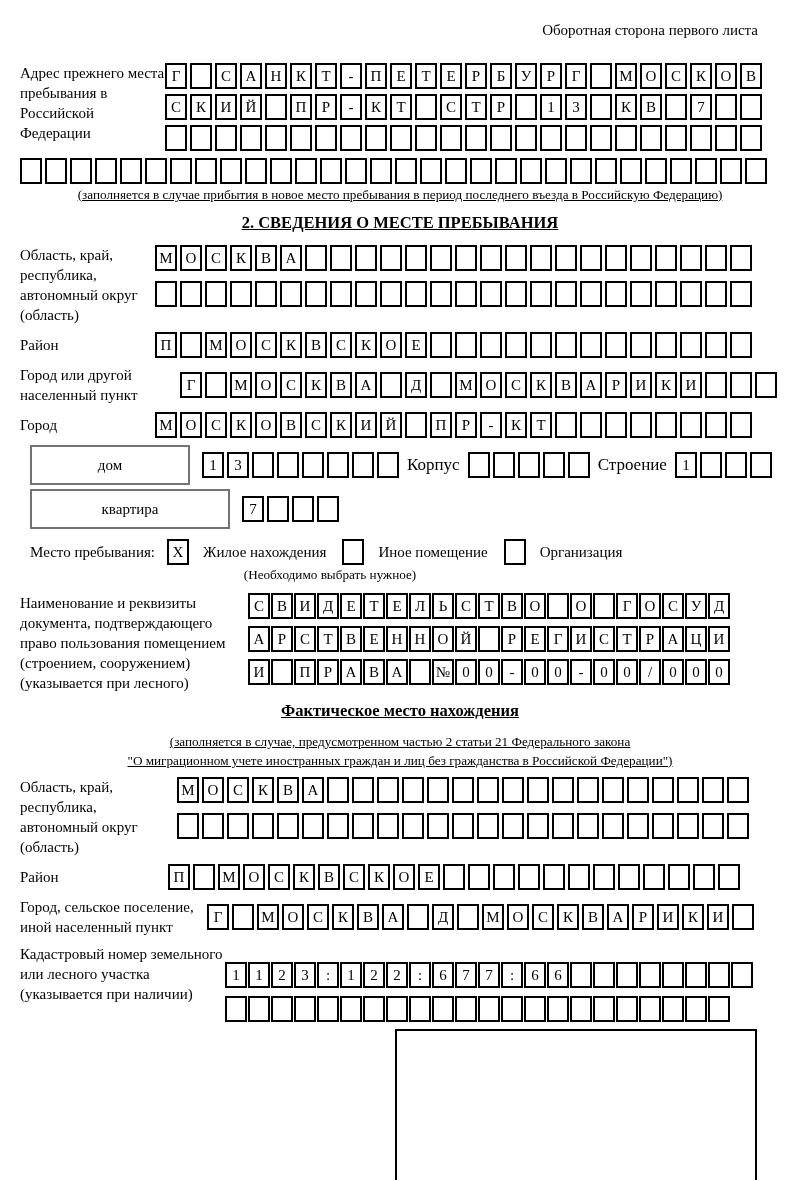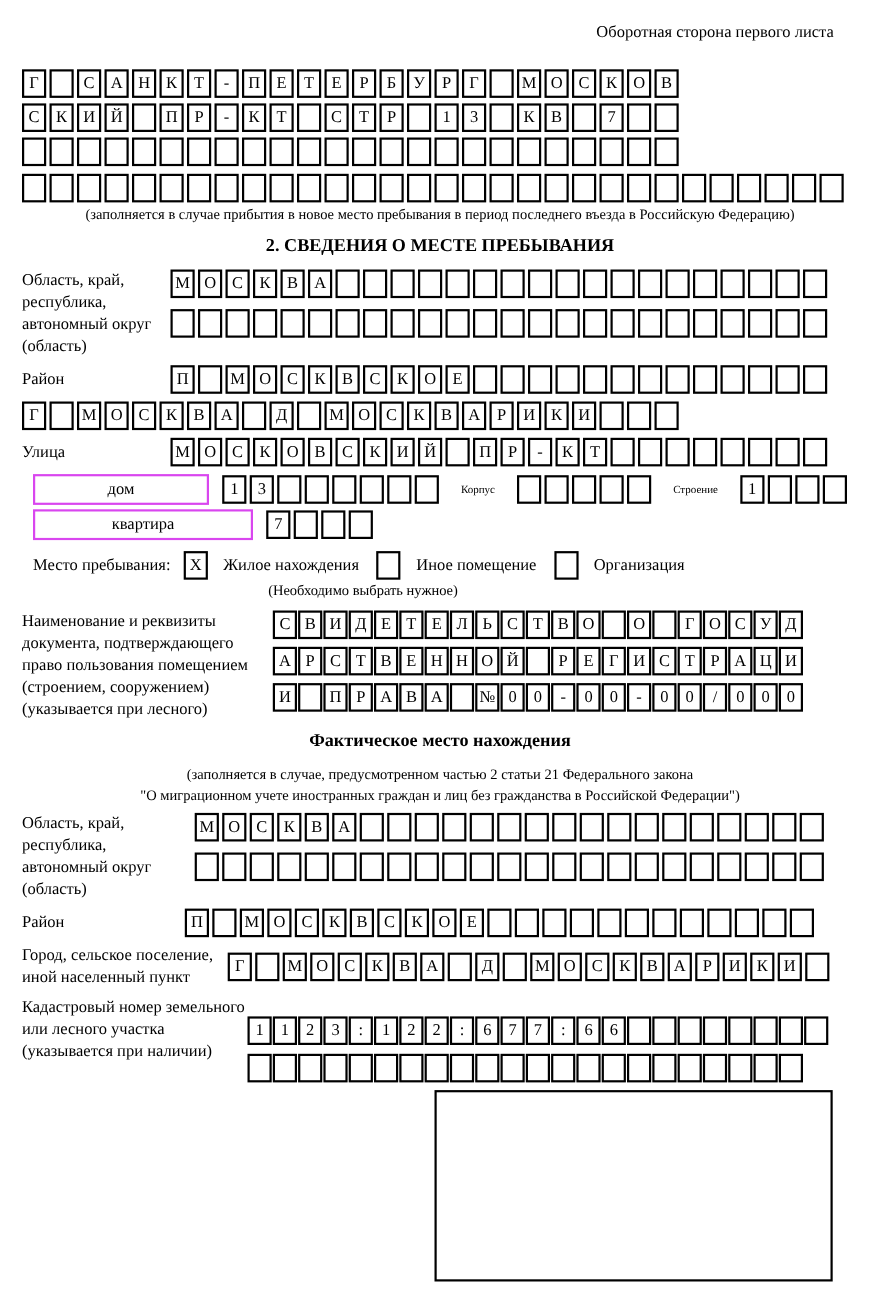--- a/index.html
+++ b/index.html
@@ -11,50 +11,51 @@
   .frow { display:flex; align-items:flex-start; margin-bottom:7px; }
   .frow.center { align-items:center; }
   .flabel { font-size:15px; line-height:20px; flex:0 0 auto; }
   .boxcol { display:flex; flex-direction:column; gap:5px; }
   .boxcol.wide-gap { gap:10px; }
   .boxrow { display:flex; gap:3px; }
   .boxrow.tight { gap:1px; }
   .cell { flex:0 0 22px; width:22px; height:26px; border:2px solid #000; box-sizing:border-box;
     display:flex; align-items:center; justify-content:center; font-size:15px; line-height:1;
     background:#fff; }
-  .caption { font-size:13.2px; text-align:center; margin:2px 0 8px 0; line-height:17px; }
+  .caption { font-size:13.2px; text-align:center; margin:2px 0 8px 0; line-height:17px;text-decoration:underline; }
   .caption.left { text-align:left; margin-left:10px; }
-  .sec-title { font-size:16.5px; font-weight:bold; text-align:center; margin:10px 0 12px 0; }
+  .sec-title { font-size:16.5px; font-weight:bold; text-align:center; margin:10px 0 12px 0;text-decoration:underline; }
 
   .w145{width:145px;} .w135{width:135px;} .w160{width:160px;} .w228{width:228px;}
   .w157{width:157px;} .w148{width:148px;} .w187{width:187px;} .w205{width:205px;}
 
-  .widebox { border:2px solid #d946ef; box-sizing:border-box; height:28px; display:flex;
+  .widebox { border:2px solid #737373; box-sizing:border-box; height:40px; display:flex;
     align-items:center; justify-content:center; font-size:15px; background:#fff; }
   .dom-box { width:160px; margin-left:10px; }
   .kv-box { width:200px; margin-left:10px; }
-  .inline-lbl { font-size:10px; margin:0 20px; white-space:nowrap; }
+  .inline-lbl { font-size:17px; margin:0 8px; white-space:nowrap; }
   .house-row, .apt-row { display:flex; align-items:center; margin-bottom:4px; }
   .stay-row { display:flex; align-items:center; margin:10px 0 2px 10px; }
   .stay-row .flabel { margin-right:12px; }
   .stay-row .opt { font-size:15px; margin:0 16px 0 14px; white-space:nowrap; }
   .stay-note { font-size:13.2px; text-align:center; width:620px; margin:2px 0 10px 0; }
 
   .stamp-wrap { width:382px; margin-left:auto; margin-right:23px; margin-top:6px; }
   .stamp-box { width:362px; height:174px; border:2px solid #000; box-sizing:border-box;
     margin-left:20px; background:#fff; } .mt8{margin-top:8px;} .mb2{margin-bottom:2px;}
 </style>
 </head>
 <body>
 
 <div class="page">
 
   <div class="top-note">Оборотная сторона первого листа</div>
 
   <div class="frow">
+    <div class="flabel w145">Адрес прежнего места пребывания в Российской Федерации</div>
     <div class="boxcol">
       <div class="boxrow">
           <span class="cell">Г</span>
           <span class="cell"></span>
           <span class="cell">С</span>
           <span class="cell">А</span>
           <span class="cell">Н</span>
           <span class="cell">К</span>
           <span class="cell">Т</span>
           <span class="cell">-</span>
@@ -247,20 +248,21 @@
         <span class="cell"></span>
         <span class="cell"></span>
         <span class="cell"></span>
         <span class="cell"></span>
         <span class="cell"></span>
         <span class="cell"></span>
       </div>
   </div>
 
   <div class="frow center">
+    <div class="flabel w160">Город или другой населенный пункт</div>
     <div class="boxrow">
         <span class="cell">Г</span>
         <span class="cell"></span>
         <span class="cell">М</span>
         <span class="cell">О</span>
         <span class="cell">С</span>
         <span class="cell">К</span>
         <span class="cell">В</span>
         <span class="cell">А</span>
         <span class="cell"></span>
@@ -276,21 +278,21 @@
         <span class="cell">И</span>
         <span class="cell">К</span>
         <span class="cell">И</span>
         <span class="cell"></span>
         <span class="cell"></span>
         <span class="cell"></span>
       </div>
   </div>
 
   <div class="frow center">
-    <div class="flabel w135">Улица</div>
+    <div class="flabel w135">Город</div>
     <div class="boxrow">
         <span class="cell">М</span>
         <span class="cell">О</span>
         <span class="cell">С</span>
         <span class="cell">К</span>
         <span class="cell">О</span>
         <span class="cell">В</span>
         <span class="cell">С</span>
         <span class="cell">К</span>
         <span class="cell">И</span>

